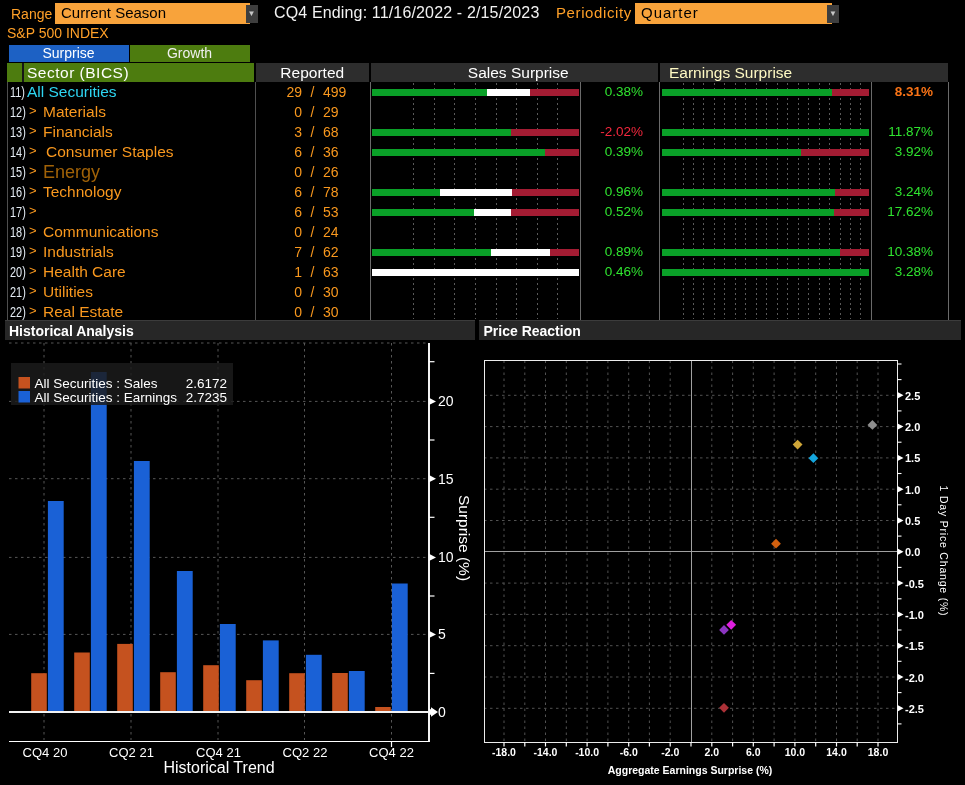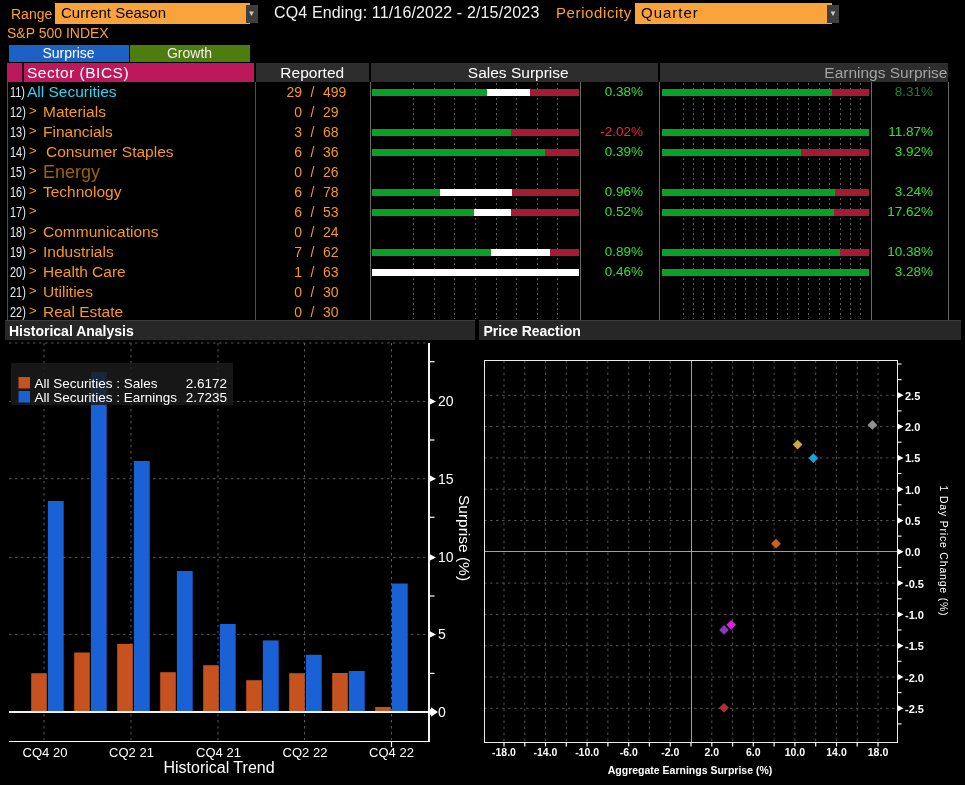--- a/index.html
+++ b/index.html
@@ -12,25 +12,25 @@
 <div class="ab amber" style="left:11px;top:4px;height:20px;line-height:20px;font-size:14px;color:#ffa028;">Range</div>
 <div class="ab" style="left:55px;top:3px;width:189px;height:20.5px;background:#f8a33b;color:#000;font-size:15px;line-height:20px;padding-left:6px;">Current Season</div>
 <div class="ab" style="left:245.5px;top:4.5px;width:12px;height:18px;background:#3e3e3e;color:#c8c8c8;font-size:8px;line-height:18px;text-align:center;">▼</div>
 <div class="ab" style="left:274px;top:3px;height:20px;line-height:20px;font-size:16px;letter-spacing:0.15px;color:#f2f2f2;">CQ4 Ending: 11/16/2022 - 2/15/2023</div>
 <div class="ab" style="left:556px;top:3px;height:20px;line-height:20px;font-size:15px;letter-spacing:0.6px;color:#ffa028;">Periodicity</div>
 <div class="ab" style="left:635px;top:3px;width:191px;height:20.5px;background:#f8a33b;color:#000;font-size:15px;letter-spacing:1px;line-height:20px;padding-left:6px;">Quarter</div>
 <div class="ab" style="left:827px;top:4.5px;width:12px;height:18px;background:#3e3e3e;color:#c8c8c8;font-size:8px;line-height:18px;text-align:center;">▼</div>
 <div class="ab" style="left:7px;top:26px;height:15px;line-height:15px;font-size:14px;color:#ffa028;">S&amp;P 500 INDEX</div>
 <div class="ab" style="left:8.5px;top:45px;width:120px;height:17px;background:#1d61c4;color:#fff;font-size:14px;line-height:17px;text-align:center;">Surprise</div>
 <div class="ab" style="left:129.5px;top:45px;width:120px;height:17px;background:#4d7c0f;color:#f0f0f0;font-size:14px;line-height:17px;text-align:center;">Growth</div>
-<div class="ab" style="left:7px;top:63px;width:247px;height:19px;background:#be185d;color:#fff;font-size:15.5px;line-height:19px;"><span style="padding-left:20px;letter-spacing:0.5px;">Sector (BICS)</span></div>
+<div class="ab" style="left:7px;top:63px;width:247px;height:19px;background:#4d7c0f;color:#fff;font-size:15.5px;line-height:19px;"><span style="padding-left:20px;letter-spacing:0.5px;">Sector (BICS)</span></div>
 <div class="ab" style="left:22px;top:63px;width:2px;height:19px;background:#161616;"></div>
 <div class="ab" style="left:256px;top:63px;width:112.5px;height:19px;background:#2d2d2d;color:#fff;font-size:15.5px;line-height:19px;text-align:center;">Reported</div>
 <div class="ab" style="left:370.5px;top:63px;width:287.5px;height:19px;background:#2d2d2d;color:#fff;font-size:15.5px;line-height:19px;text-align:center;text-indent:8px;">Sales Surprise</div>
-<div class="ab" style="left:660px;top:63px;width:287.5px;height:19px;background:#2d2d2d;color:#a3a3a3;font-size:15.5px;line-height:19px;text-align:right;text-indent:9px;">Earnings Surprise</div>
+<div class="ab" style="left:660px;top:63px;width:287.5px;height:19px;background:#2d2d2d;color:#fef9c3;font-size:15.5px;line-height:19px;text-align:left;text-indent:9px;">Earnings Surprise</div>
 <div class="ab" style="left:7px;top:82px;width:1px;height:238px;background:#4f4f4f;"></div>
 <div class="ab" style="left:254.5px;top:82px;width:1px;height:238px;background:#4f4f4f;"></div>
 <div class="ab" style="left:369.5px;top:82px;width:1px;height:238px;background:#6a6a6a;"></div>
 <div class="ab" style="left:580px;top:82px;width:1px;height:238px;background:#6a6a6a;"></div>
 <div class="ab" style="left:658.5px;top:82px;width:1px;height:238px;background:#6a6a6a;"></div>
 <div class="ab" style="left:870.5px;top:82px;width:1px;height:238px;background:#6a6a6a;"></div>
 <div class="ab" style="left:947.5px;top:82px;width:1px;height:238px;background:#6a6a6a;"></div>
 <div class="ab" style="left:413.3px;top:83px;width:1px;height:236px;background:repeating-linear-gradient(to bottom,#5a5a5a 0 2px,transparent 2px 5px);"></div>
 <div class="ab" style="left:433.9px;top:83px;width:1px;height:236px;background:repeating-linear-gradient(to bottom,#5a5a5a 0 2px,transparent 2px 5px);"></div>
 <div class="ab" style="left:454.4px;top:83px;width:1px;height:236px;background:repeating-linear-gradient(to bottom,#5a5a5a 0 2px,transparent 2px 5px);"></div>
@@ -62,21 +62,21 @@
 <div class="ab" style="left:27px;top:0;height:20px;line-height:20px;font-size:15.5px;color:#2ed5f2;">All Securities</div>
 <div class="ab amber" style="left:254px;top:0;width:48px;height:20px;line-height:20px;font-size:14px;text-align:right;">29</div>
 <div class="ab amber" style="left:302px;top:0;width:21px;height:20px;line-height:20px;font-size:14px;text-align:center;">/</div>
 <div class="ab amber" style="left:323px;top:0;height:20px;line-height:20px;font-size:14px;">499</div>
 <div class="ab" style="left:372px;top:6.5px;width:115px;height:7px;background:#0aa028;"></div>
 <div class="ab" style="left:487px;top:6.5px;width:43px;height:7px;background:#ffffff;"></div>
 <div class="ab" style="left:530px;top:6.5px;width:48.6px;height:7px;background:#a31c33;"></div>
 <div class="ab" style="left:662px;top:6.5px;width:170px;height:7px;background:#0aa028;"></div>
 <div class="ab" style="left:832px;top:6.5px;width:37px;height:7px;background:#a31c33;"></div>
 <div class="ab" style="left:580px;top:0;width:63px;height:20px;line-height:20px;font-size:13.5px;text-align:right;color:#2fe42f;">0.38%</div>
-<div class="ab" style="left:871px;top:0;width:62px;height:20px;line-height:20px;font-size:13.5px;text-align:right;color:#15803d;">8.31%</div>
+<div class="ab" style="left:871px;top:0;width:62px;height:20px;line-height:20px;font-size:13.5px;text-align:right;color:#f97316;font-weight:bold;">8.31%</div>
 </div>
 <div class="ab" style="left:0;top:102px;width:965px;height:20px;">
 <div class="ab" style="left:10px;top:0;width:30px;height:20px;line-height:20px;font-size:14px;color:#e4ecf4;"><span class="cond">12)</span></div>
 <div class="ab" style="left:29px;top:0;height:20px;line-height:18.5px;font-size:13px;color:#f9981e;">&gt;</div>
 <div class="ab" style="left:43px;top:0;height:20px;line-height:20px;font-size:15.5px;color:#f9981e;">Materials</div>
 <div class="ab amber" style="left:254px;top:0;width:48px;height:20px;line-height:20px;font-size:14px;text-align:right;">0</div>
 <div class="ab amber" style="left:302px;top:0;width:21px;height:20px;line-height:20px;font-size:14px;text-align:center;">/</div>
 <div class="ab amber" style="left:323px;top:0;height:20px;line-height:20px;font-size:14px;">29</div>
 </div>
 <div class="ab" style="left:0;top:122px;width:965px;height:20px;">

